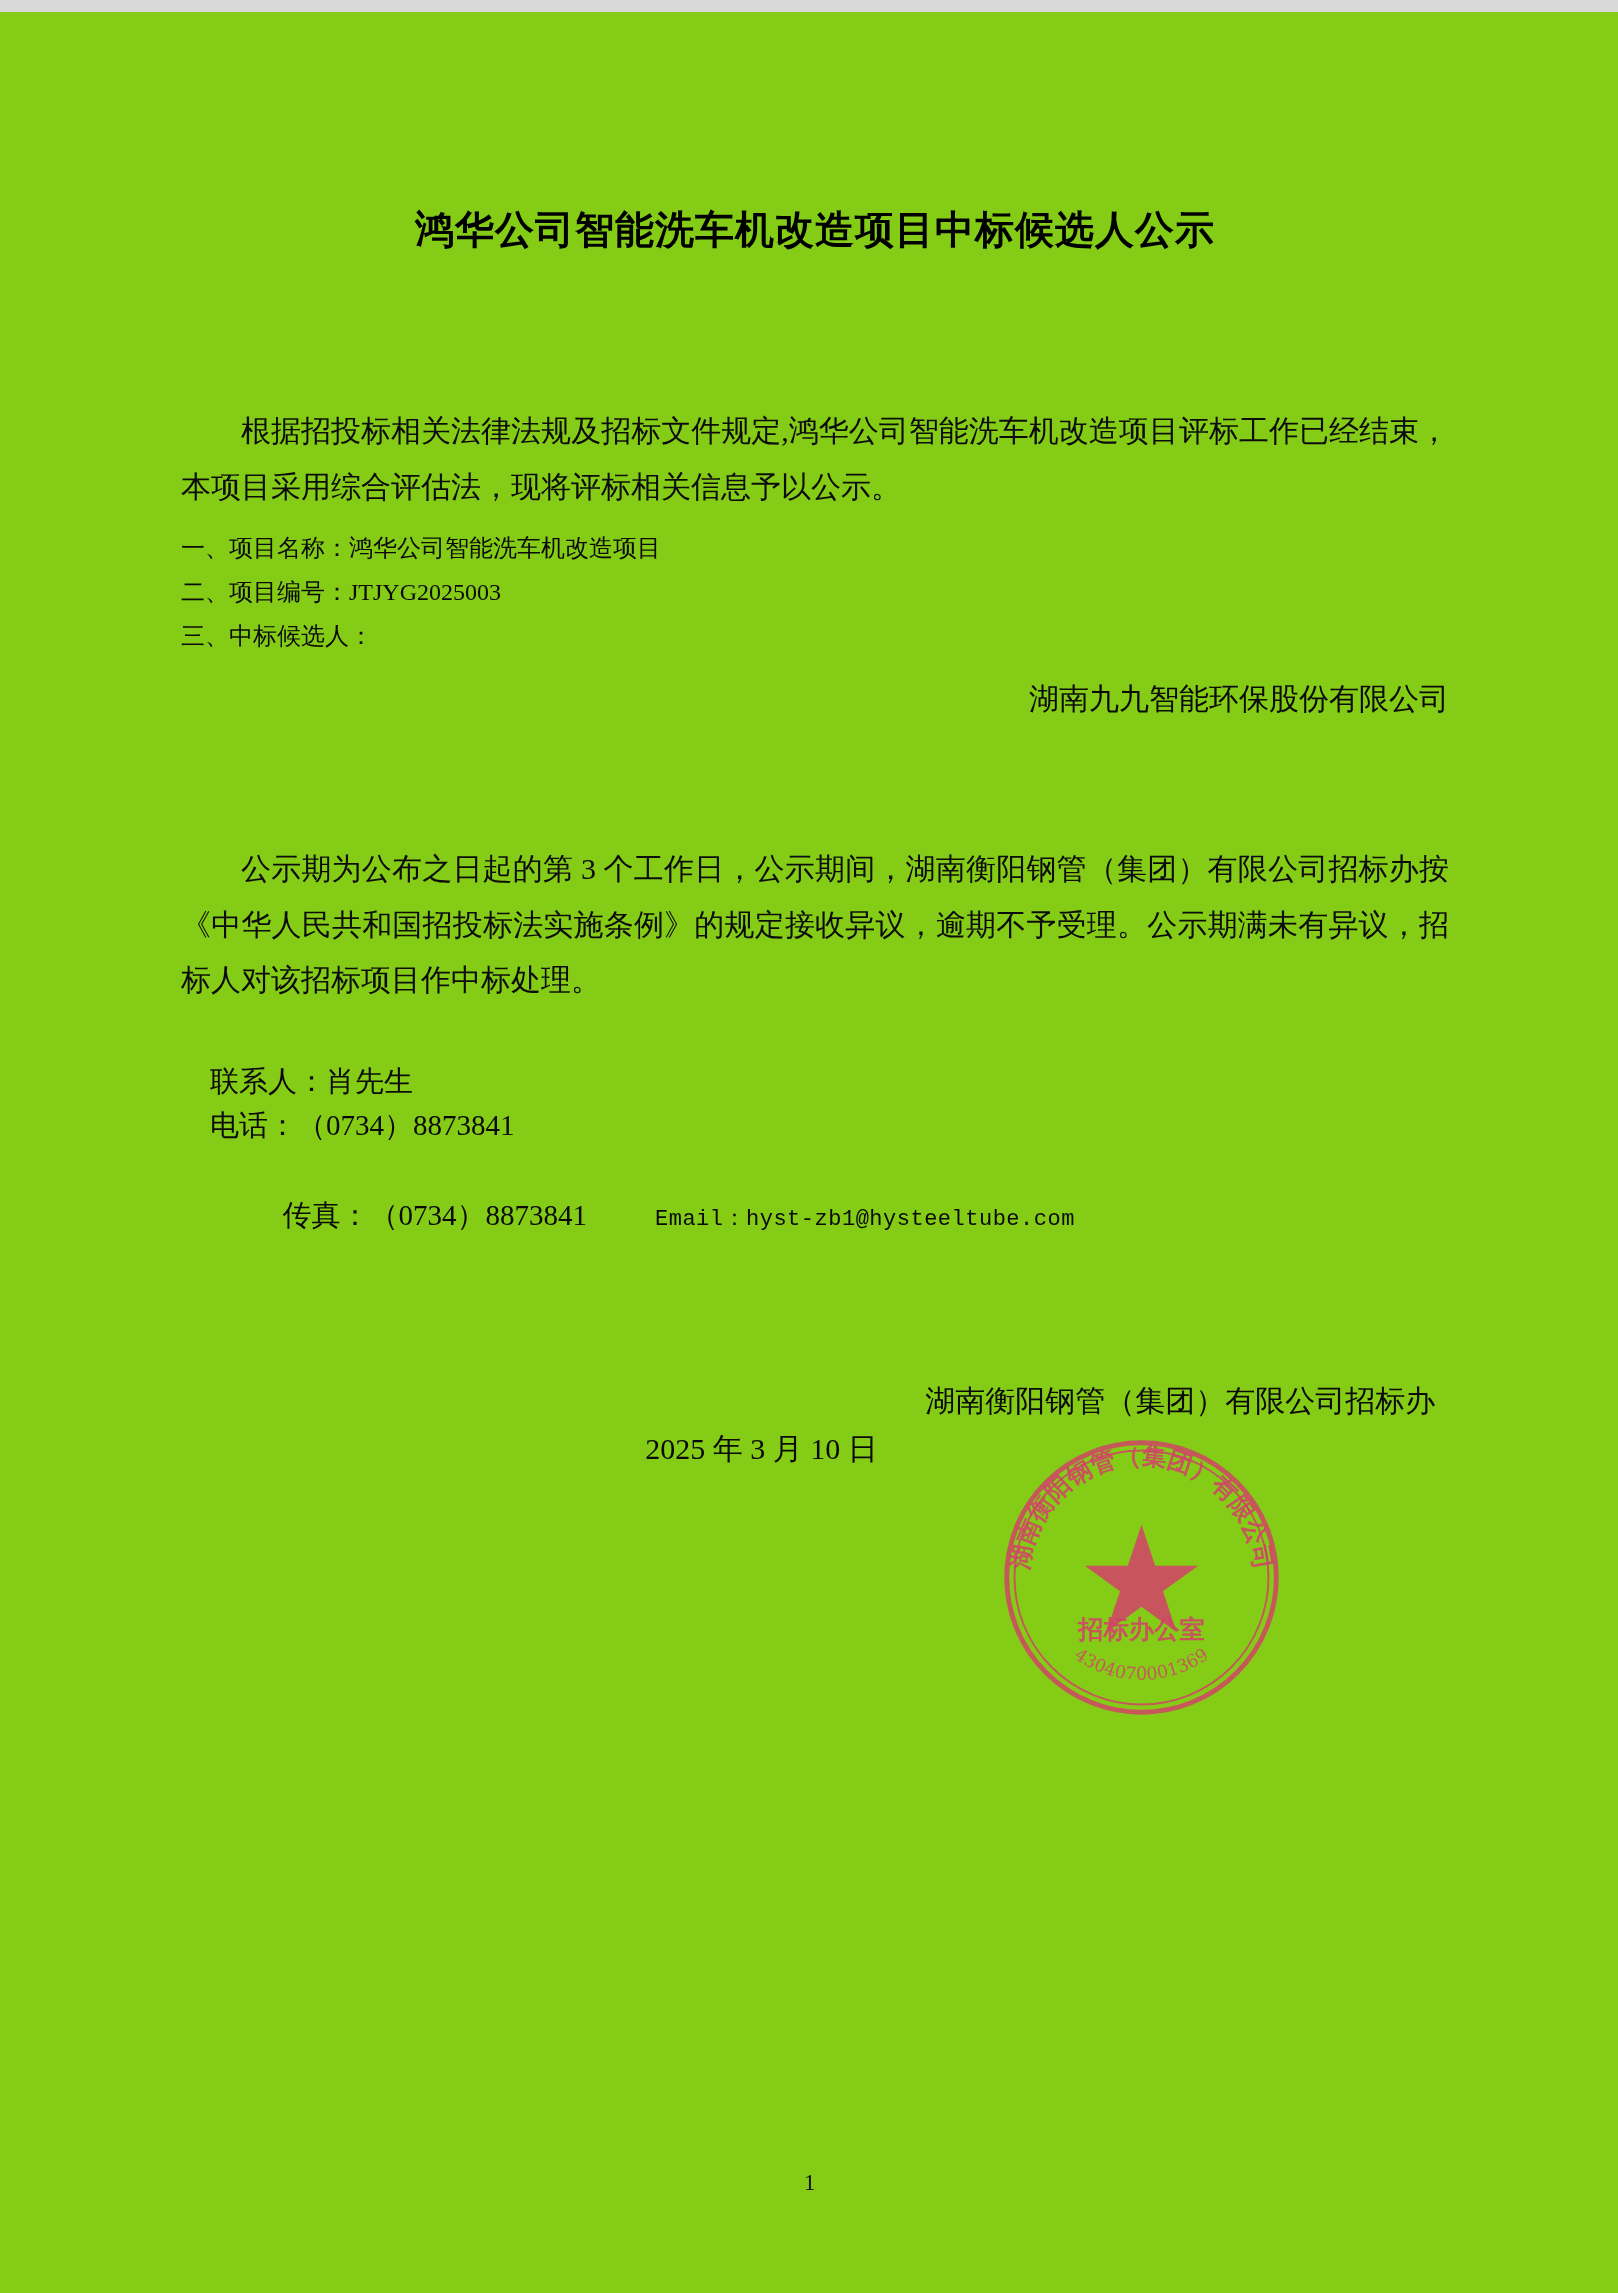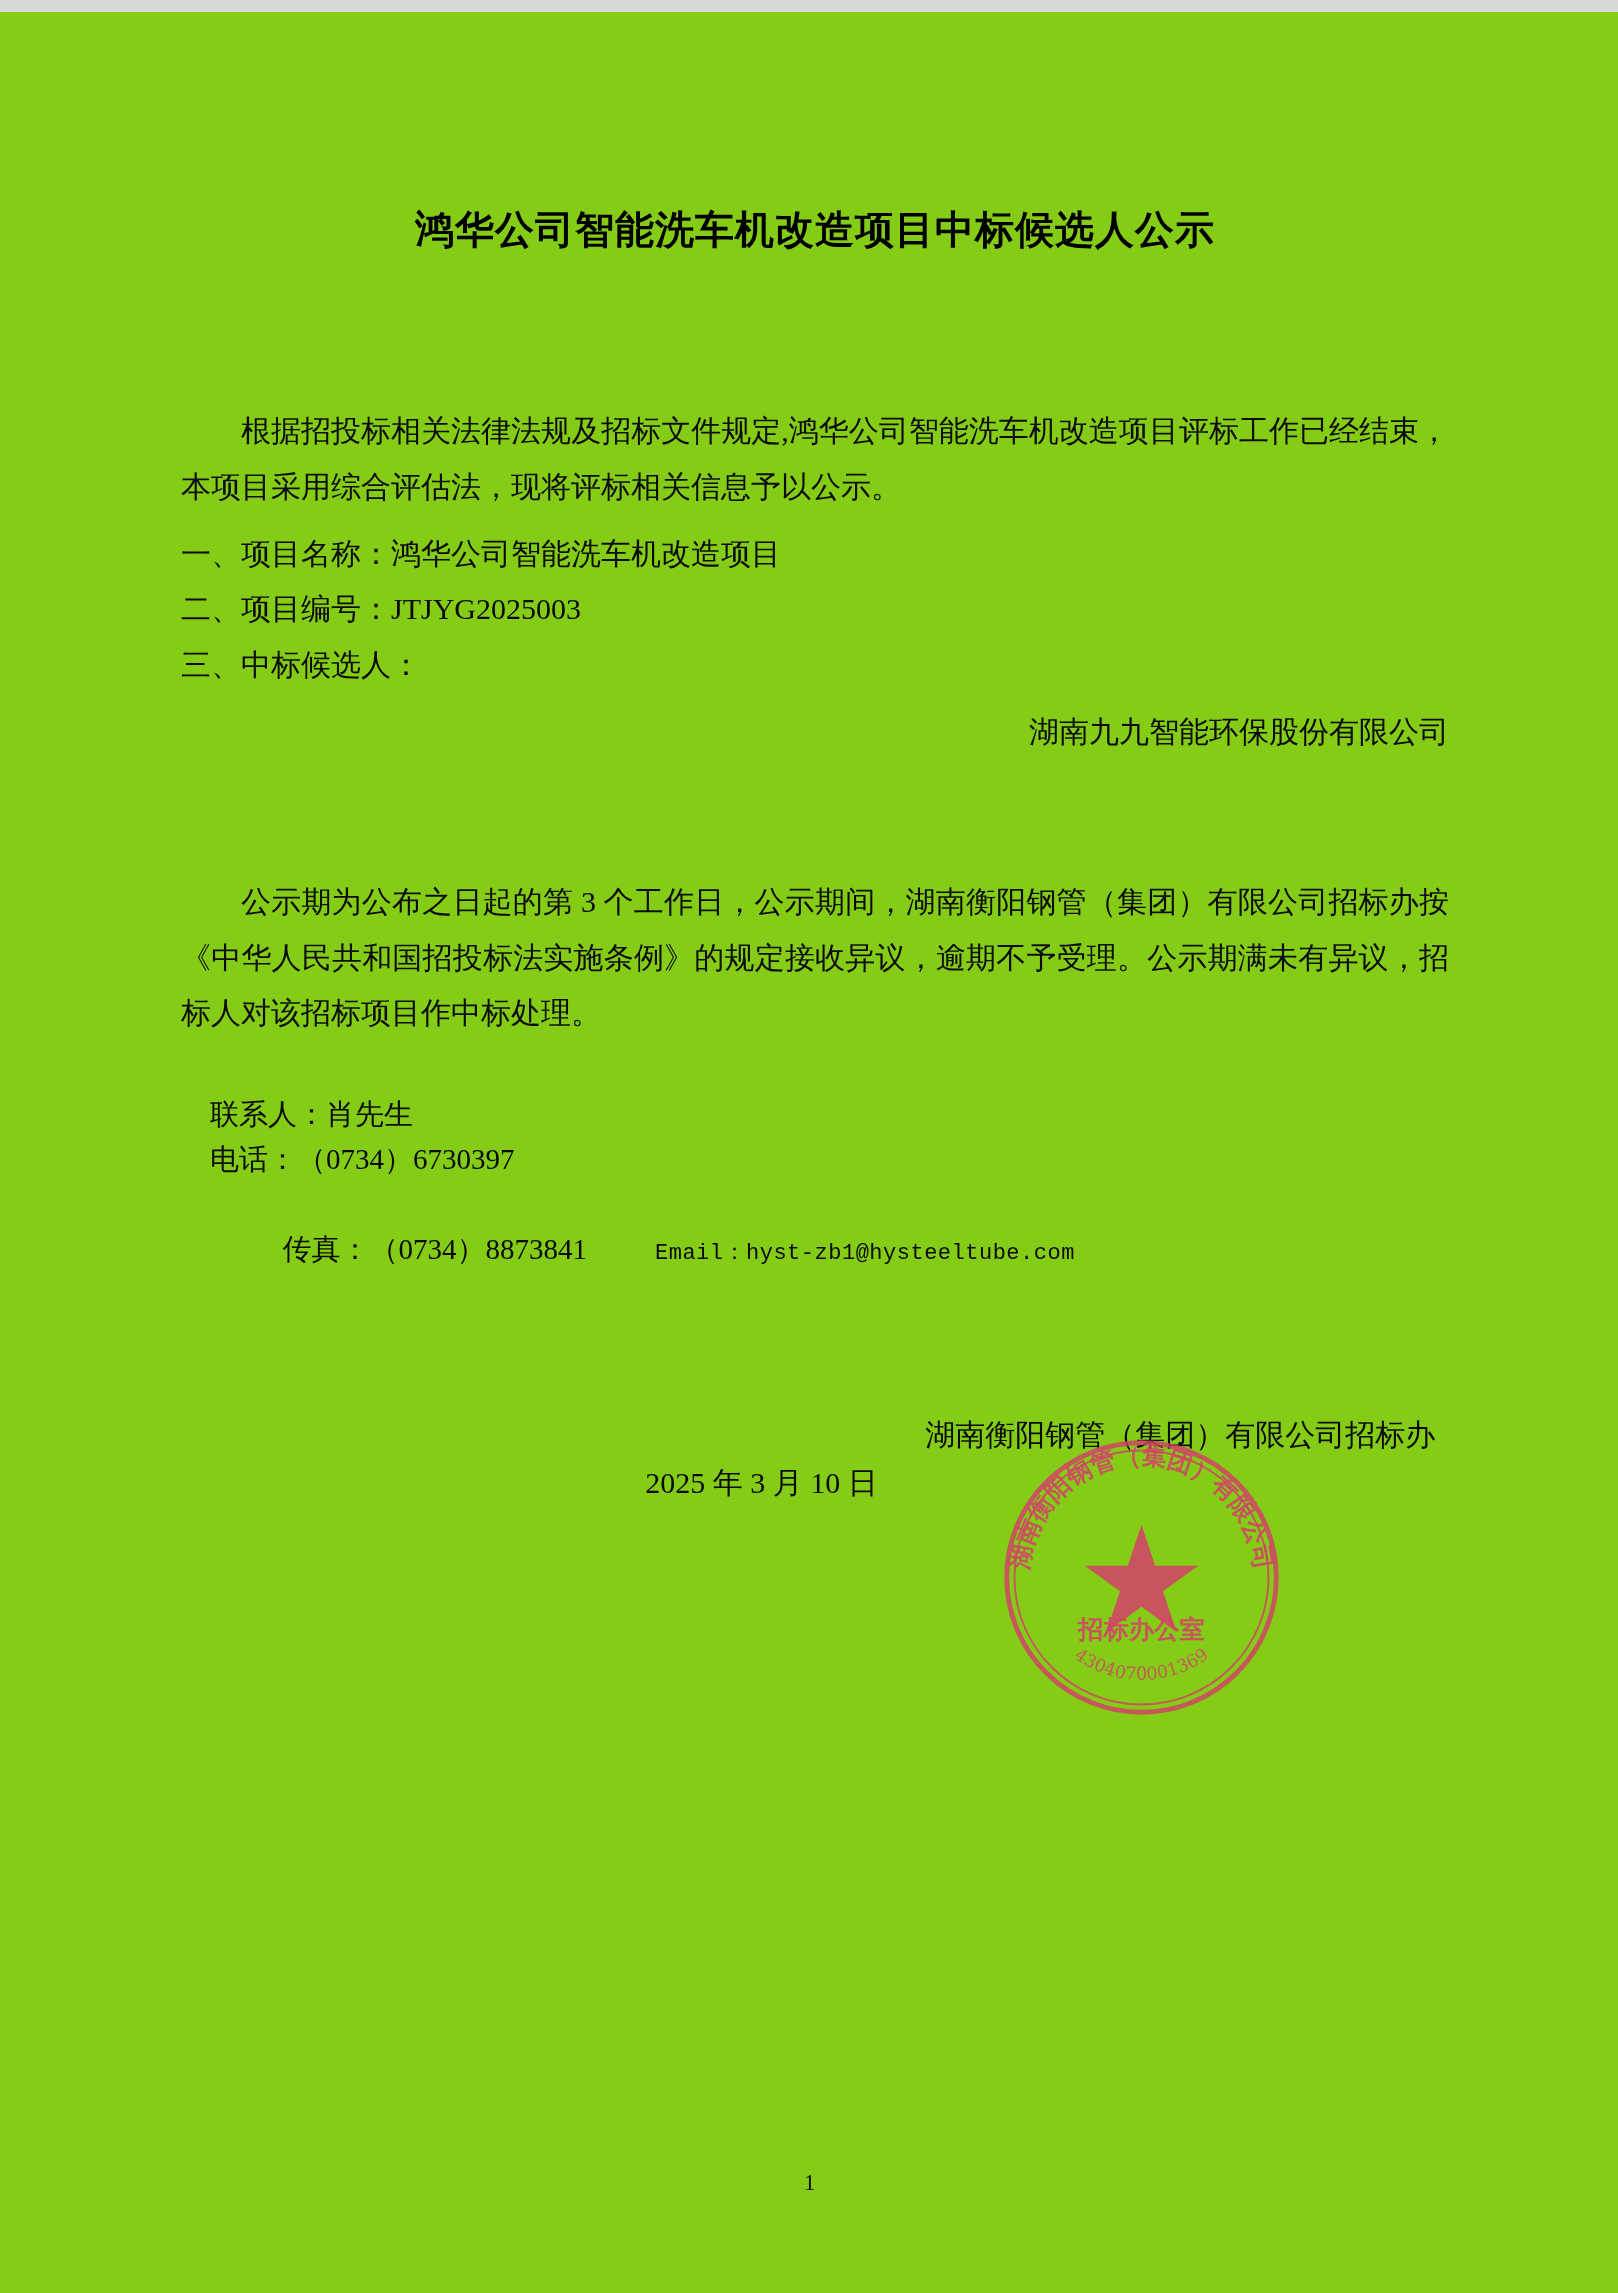--- a/index.html
+++ b/index.html
@@ -42,21 +42,21 @@
     font-size: 30px;
     line-height: 1.85;
     text-align: justify;
     text-justify: inter-ideograph;
     color: #0c0c0c;
   }
   p.para.indent {
     text-indent: 60px;
   }
   .line-item {
-    font-size: 30px;
+    font-size: 24px;
     line-height: 1.85;
     margin: 0;
   }
   .gap-small { height: 11.7px; }
   .candidate {
     font-size: 30px;
     line-height: 1.85;
     margin: 0;
     padding-left: 60px;
     text-align: right;
@@ -138,21 +138,21 @@
       <div class="gap-small"></div>
 
       <p class="candidate">湖南九九智能环保股份有限公司</p>
 
       <div class="notice-block">
         <p class="para indent">公示期为公布之日起的第 3 个工作日，公示期间，湖南衡阳钢管（集团）有限公司招标办按《中华人民共和国招投标法实施条例》的规定接收异议，逾期不予受理。公示期满未有异议，招标人对该招标项目作中标处理。</p>
       </div>
 
       <div class="contact-block">
         <div class="contact-row">联系人：肖先生</div>
-        <div class="contact-row">电话：（0734）6730397</div>
+        <div class="contact-row">电话：（0734）8873841</div>
         <div class="contact-row">
           <span>传真：（0734）8873841</span><span class="email-gap"></span><span class="mono">Email：hyst-zb1@hysteeltube.com</span>
         </div>
       </div>
 
       <div class="signature">湖南衡阳钢管（集团）有限公司招标办</div>
       <div class="sig-date">2025 年 3 月 10 日</div>
 
     </div>
   </div>

